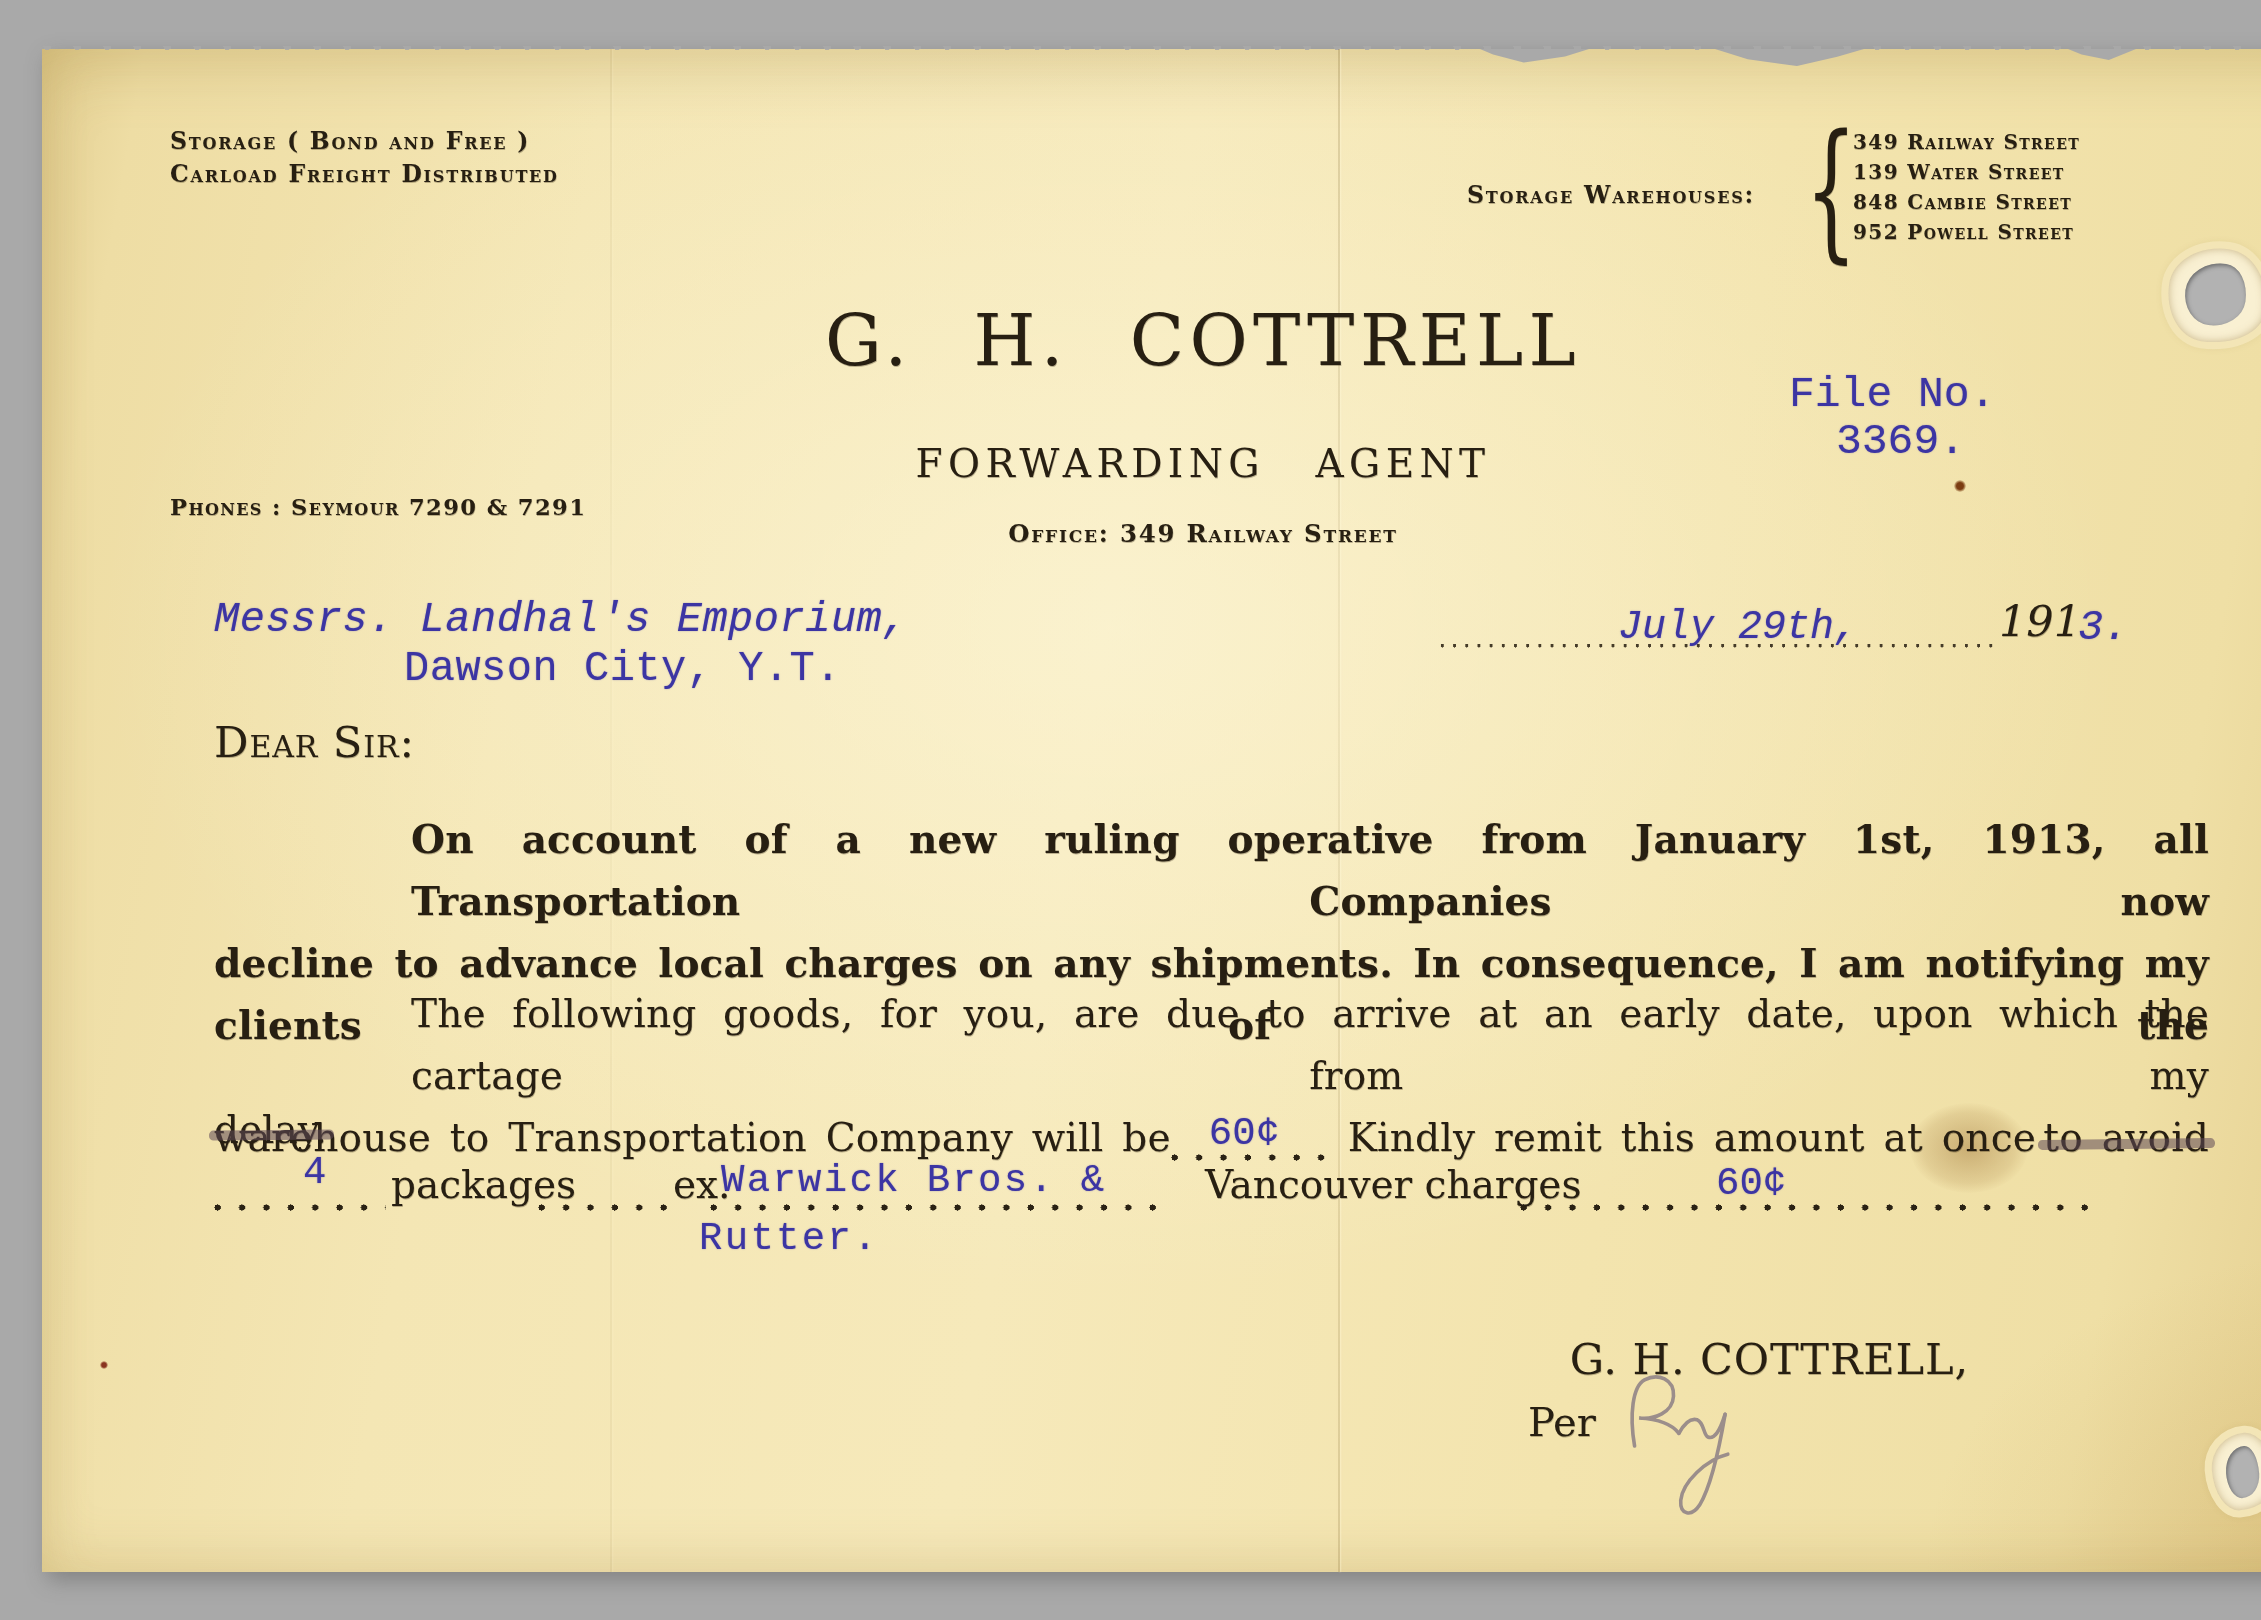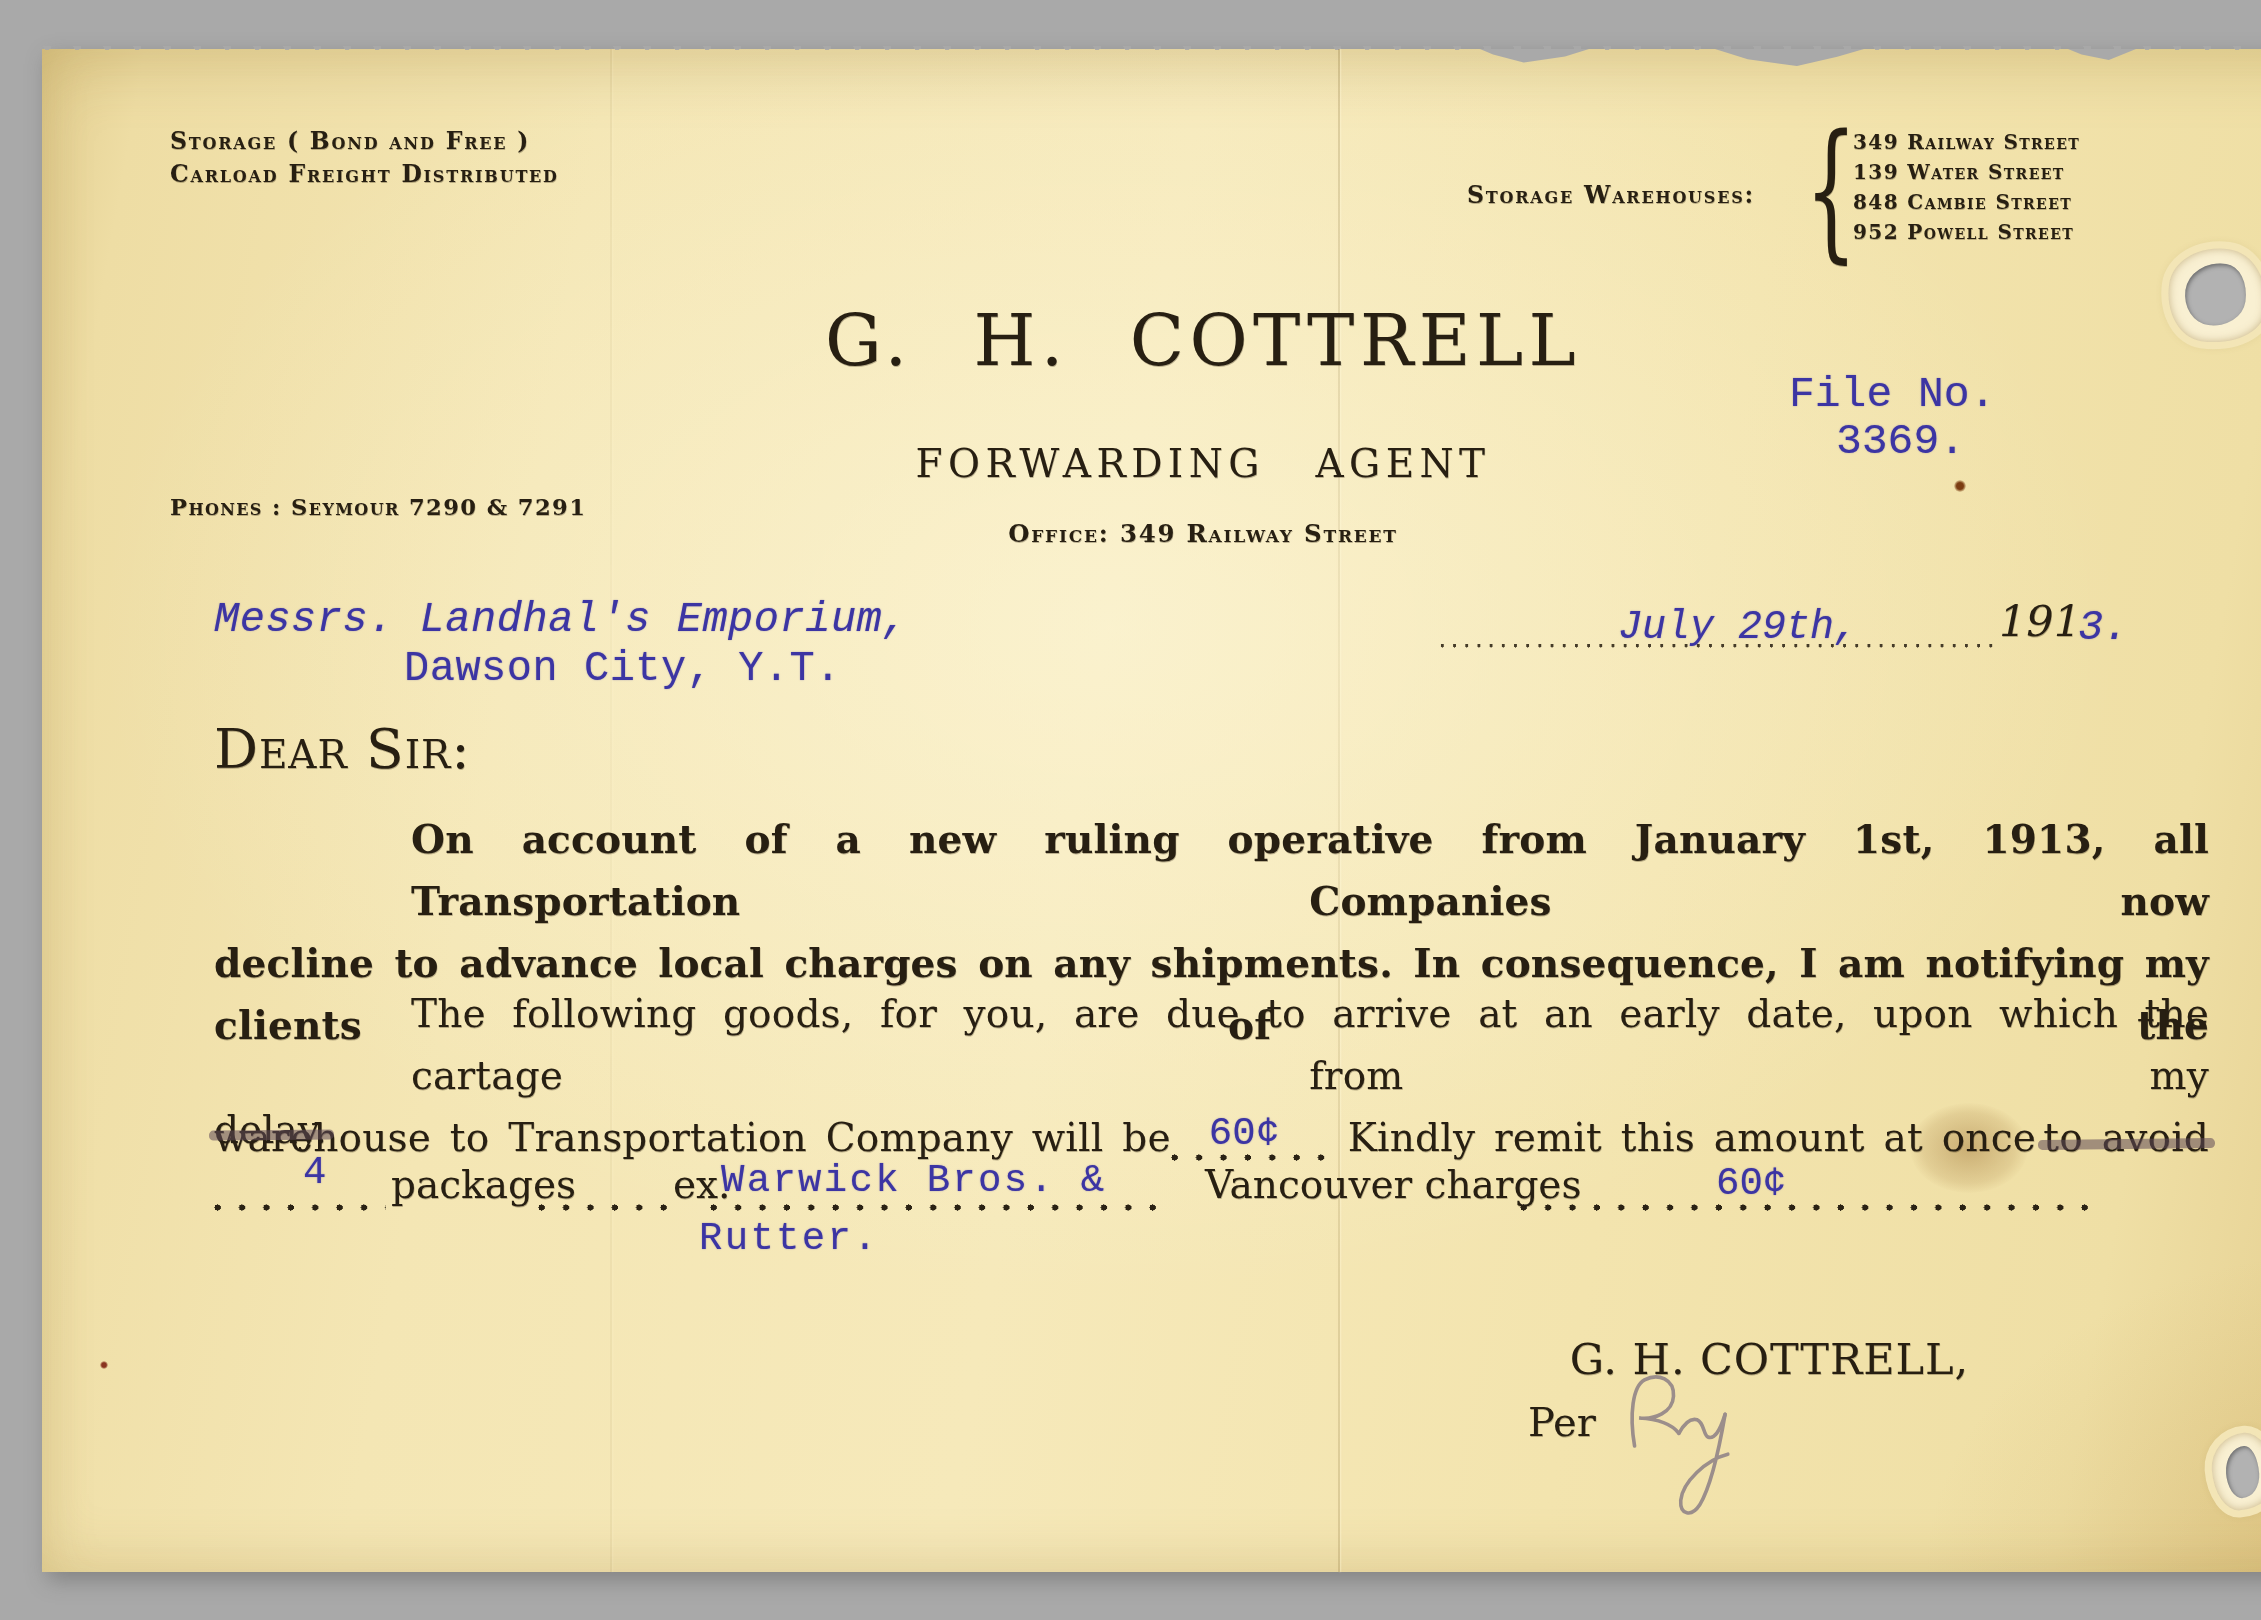--- a/index.html
+++ b/index.html
@@ -92,21 +92,21 @@
   #addr-city   { left: 740px; bottom: 0; font-size: 48px; font-weight: 500; letter-spacing: 0.9px; }
   #date-dots   { left: 1226px; bottom: -1.8px; width: 561px; height: 4.5px;
                  background: radial-gradient(circle 1.8px at 2.3px 2.3px, #453b28 96%, transparent) repeat-x;
                  background-size: 12.2px 4.5px; }
   #addr-date   { left: 1404px; bottom: -3.6px; font-size: 40px; }
   #addr-year-print { left: 1785px; bottom: 0; font-size: 43px; font-weight: 500; }
   #addr-year-typed { left: 1864px; bottom: -6.3px; font-size: 42px; }
   #addr-typed2 { left: 362px; top: 596px; font-size: 42px; letter-spacing: 0.5px; }
 
   
-  #salutation { left: 172px; top: 668px; font-size: 55px; font-weight: 500; letter-spacing: 0.9px; }
+  #salutation { left: 172px; top: 668px; font-size: 43px; font-weight: 500; letter-spacing: 0.9px; }
   .bodyline { font-size: 39px; line-height: 62px; letter-spacing: 0.2px; word-spacing: 6.3px; }
   #para1 { left: 172px; top: 759px; width: 1995px; font-weight: bold; }
   #para2 { left: 172px; top: 934px; width: 1995px; }
   .just { text-align: justify; text-align-last: justify; }
   .indent { padding-left: 197px; }
   #para2-l2 { display: flex; align-items: baseline; white-space: nowrap; }
   .leader { position: relative; align-self: flex-end; height: 100%; }
   .leader .dots-thick { position: absolute; left: 0; right: 0; bottom: 8.1px; height: 7.2px;
       background: radial-gradient(circle 3.2px at 3.6px 3.6px, #2a2214 96%, transparent) repeat-x;
       background-size: 24.4px 7.2px; }

